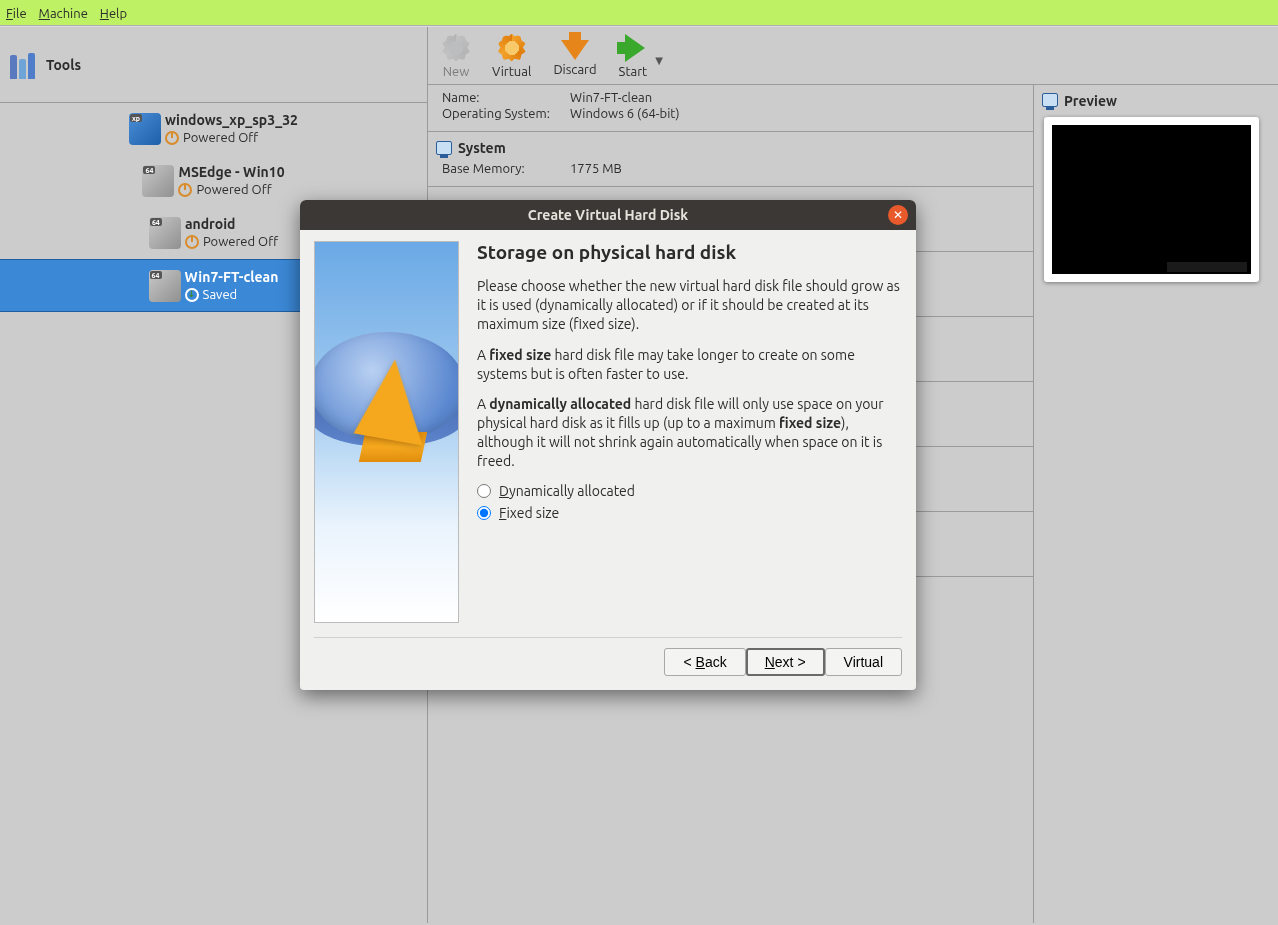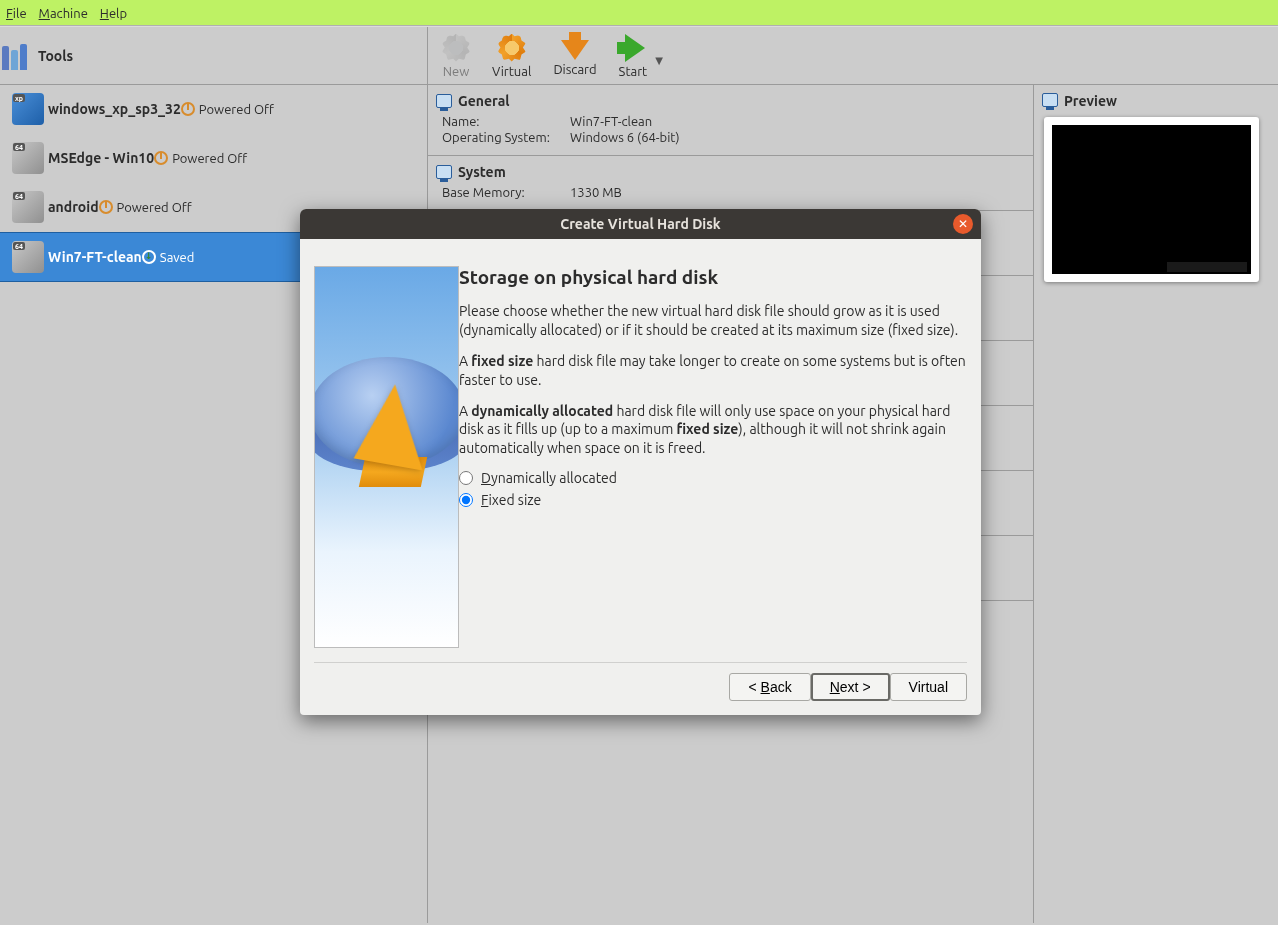--- a/index.html
+++ b/index.html
@@ -34,60 +34,61 @@
 .sidebar {
   width: 428px;
   background: #cccccc;
   border-right: 1px solid #9a9a9a;
   display: flex;
   flex-direction: column;
 }
 .tools-header {
   display: flex;
   align-items: center;
-  height: 58px;
-  padding: 0 2px;
+  height: 76px;
+  padding: 0 10px;
   gap: 8px;
   border-bottom: 1px solid #9a9a9a;
 }
 .tools-icon {
   width: 28px; height: 28px;
   display: flex; align-items: flex-end; gap: 2px;
 }
 .tools-icon span {
   display: block; width: 7px; border-radius: 2px 2px 0 0;
 }
 .tools-icon span:nth-child(1){ height:24px; background:#5a7ac0; }
 .tools-icon span:nth-child(2){ height:20px; background:#6fa5d6; }
 .tools-icon span:nth-child(3){ height:26px; background:#4f7dca; }
 .tools-title { font-weight: 700; font-size: 14px; }
 .vm-list { flex: 1; }
 .vm-item {
   display: flex; align-items: center; gap: 4px;
   padding: 8px 12px;
   border-bottom: 1px solid transparent;
+  justify-content: center;
 }
 .vm-item.selected {
   background: #3b88d6;
   color: #fff;
   border-top: 1px solid #1f5fa0;
   border-bottom: 1px solid #1f5fa0;
 }
 .vm-icon {
   width: 32px; height: 32px; border-radius: 4px;
   display:flex; align-items:center; justify-content:center;
   font-size: 9px; font-weight:700; color:#fff;
   position: relative;
 }
 .vm-icon.xp { background: linear-gradient(135deg,#4a8fd8,#1e5fa8); }
 .vm-icon.w10 { background: linear-gradient(135deg,#c8c8c8,#909090); }
 .vm-icon.android { background: linear-gradient(135deg,#c8c8c8,#909090); }
 .vm-icon.w7 { background: linear-gradient(135deg,#c8c8c8,#909090); }
 .vm-icon .badge { position:absolute; left:1px; top:1px; background:#555; color:#fff; font-size:7px; padding:0 2px; border-radius:2px; }
-.vm-info { display:flex; flex-direction:row; line-height:1.3; }
+.vm-info { display:flex; flex-direction:column; line-height:1.3; }
 .vm-name { font-weight: 700; font-size: 14px; }
 .vm-state { display:flex; align-items:center; gap:4px; font-size:13px; }
 .state-icon { width:14px; height:14px; border-radius:50%; border:2px solid #d88c2c; display:flex; align-items:center; justify-content:center;}
 .state-icon.off::after { content:""; width:2px; height:7px; background:#d88c2c; position:relative; top:-3px;}
 .state-icon.saved { border-color:#5aa84a; background:#d9f0d0; color:#3a8a2a; font-size:9px; font-weight:bold;}
 .state-icon.saved::after { content:"↓"; }
 .vm-item.selected .vm-state { color:#fff; }
 .vm-item.selected .state-icon.saved { border-color:#fff; background:transparent; }
 
 .right { flex:1; display:flex; flex-direction:column; background:#cccccc; }
@@ -115,38 +116,38 @@
 .hdr-icon::after { content:""; position:absolute; bottom:-4px; left:3px; width:8px; height:3px; background:#2a5d9a;}
 .detail-row { display:flex; padding:1px 2px 1px 8px; font-size:13px;}
 .detail-row .k { width:128px; }
 .details-right { width:245px; border-left:1px solid #9a9a9a; padding:4px 6px; }
 .preview-hdr { display:flex; align-items:flex-start; gap:6px; font-weight:700; font-size:14px; padding:4px 2px;}
 .preview-thumb { width:215px; height:165px; background:#000; border:8px solid #fff; border-radius:3px; box-shadow:0 1px 4px rgba(0,0,0,0.4); margin:4px 0 0 4px; position:relative;}
 .preview-thumb::after { content:""; position:absolute; bottom:2px; right:4px; width:80px; height:10px; background:#1a1a1a;}
 .none-row { padding:6px 10px; font-size:13px;}
 
 .dialog-overlay {
-  position:absolute; left:300px; top:209px; width:681px;
+  position:absolute; left:300px; top:200px; width:616px;
   box-shadow: 0 6px 20px rgba(0,0,0,0.5);
   border-radius: 6px 6px 4px 4px;
   overflow:hidden;
   background:#f0f0ee;
 }
 .dialog-titlebar {
   background:#3b3835; color:#e6e2dc; height:30px;
   display:flex; align-items:center; justify-content:center;
   position:relative; font-size:14px; font-weight:600;
 }
 .dialog-close {
   position:absolute; right:8px; top:5px; width:20px; height:20px;
   border-radius:50%; background:#e85a2c; color:#fff;
   display:flex; align-items:center; justify-content:center;
   font-size:12px; font-weight:700; cursor:default;
 }
-.dialog-body { padding:27px 14px 10px 14px; display:flex; }
+.dialog-body { padding:11px 14px 10px 14px; display:flex; gap:18px; }
 .dialog-image {
   width:145px; height:382px; border:1px solid #bcbcbc;
   background:linear-gradient(to bottom,#6aa9e6 0%, #a6cdf0 45%, #eaf4fd 75%, #ffffff 100%);
   position:relative; overflow:hidden;
 }
 .disk-icon {
   position:absolute; left:-15px; top:90px; width:175px; height:175px;
 }
 .disk-top {
   width:155px; height:110px; border-radius:50%;
@@ -272,41 +273,37 @@
           <span class="ticon arrow-right"></span>
           <span>Start</span>
         </div>
         <span class="dropdown-caret">▼</span>
       </div>
     </div>
 
     <div class="details">
       <div class="details-left">
         <div class="detail-section">
-          <div class="hdr">
-              <span class="hdr-icon"></span>
-              <span>General</span>
-            </div>
           <div class="detail-row">
               <span class="k">Name:</span>
               <span>Win7-FT-clean</span>
             </div>
           <div class="detail-row">
               <span class="k">Operating System:</span>
               <span>Windows 6 (64-bit)</span>
             </div>
         </div>
         <div class="detail-section">
           <div class="hdr">
               <span class="hdr-icon"></span>
               <span>System</span>
             </div>
           <div class="detail-row">
               <span class="k">Base Memory:</span>
-              <span>1330 MB</span>
+              <span>1775 MB</span>
             </div>
         </div>
         <div class="detail-section" style="height:65px"></div>
         <div class="detail-section" style="height:65px"></div>
         <div class="detail-section" style="height:65px"></div>
         <div class="detail-section" style="height:65px"></div>
         <div class="detail-section" style="height:65px"></div>
         <div class="detail-section" style="height:65px"></div>
         <div class="none-row">None</div>
       </div>

